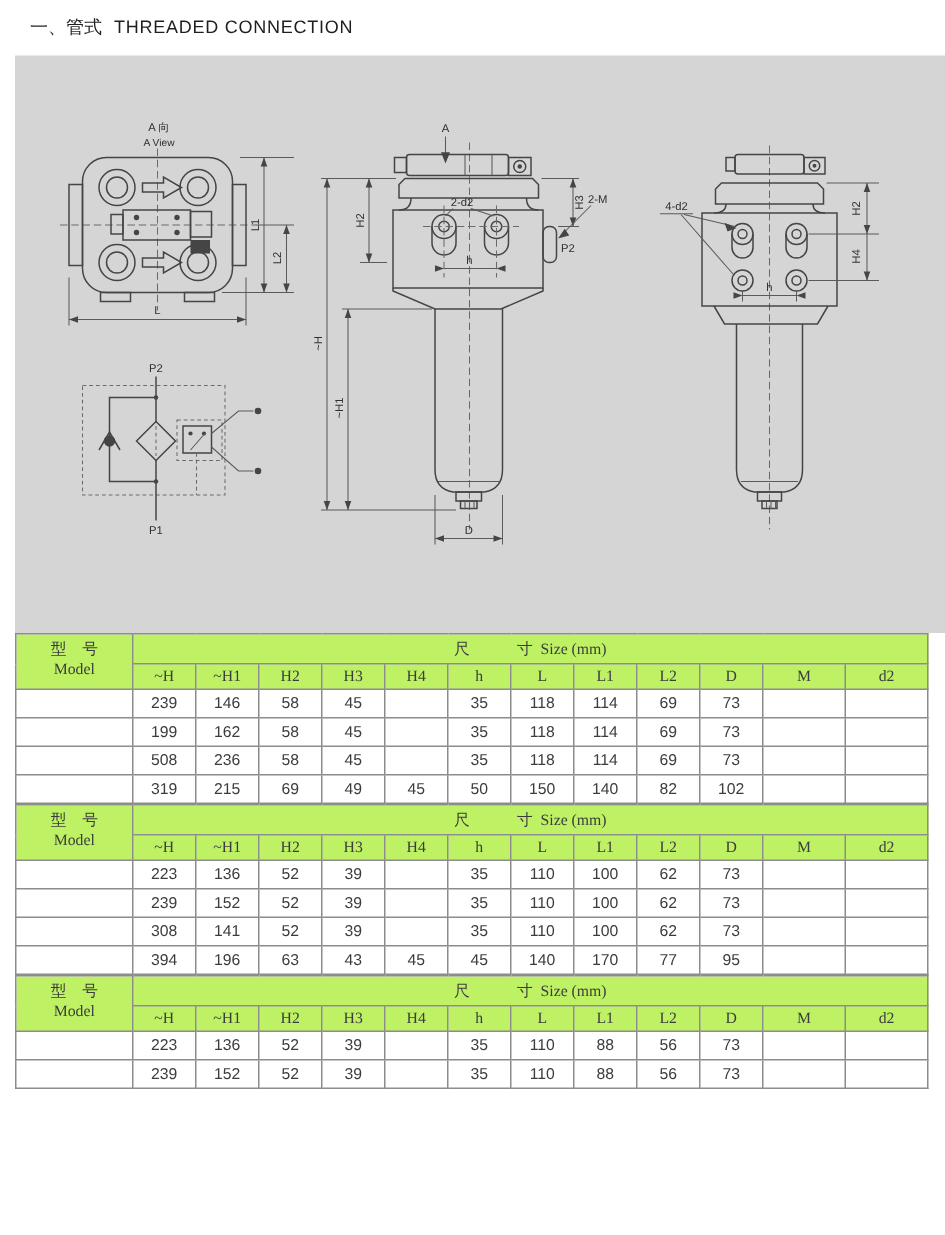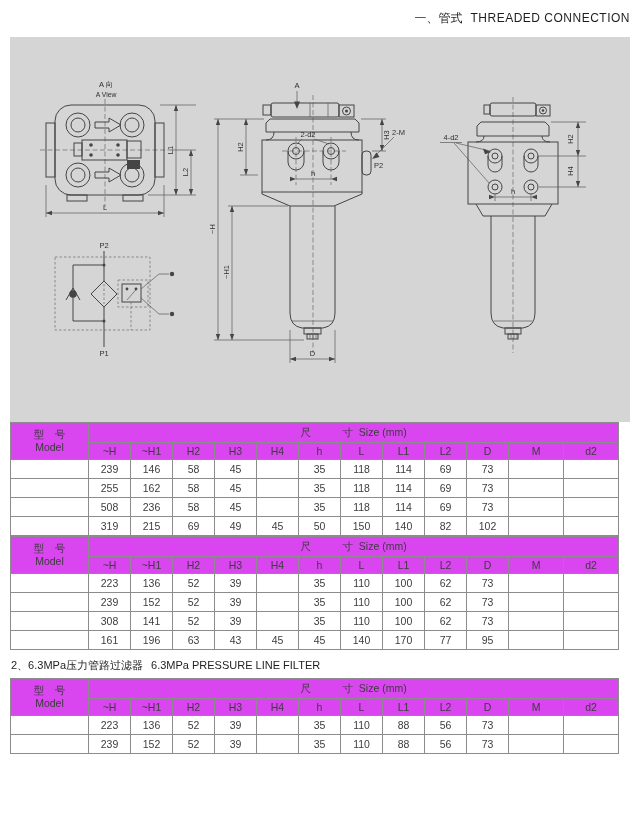--- a/index.html
+++ b/index.html
@@ -1,30 +1,30 @@
 <!DOCTYPE html>
 <html><head>
 <meta charset="utf-8">
 <style>
   * { margin:0; padding:0; box-sizing:border-box; }
   html,body { width:630px; height:823px; background:#fff; overflow:hidden;
     font-family:"Liberation Sans",sans-serif; color:#333; }
   .doc-header { padding:4px 0 0 3px; }
   .h1 { font-size:12.5px; color:#1e1e1e; }
   .h1 .en { margin-left:9px; letter-spacing:.5px; }
-  .h2 { font-size:12px; color:#1e1e1e; margin:6px 0 0 17px;text-align:right; }
+  .h2 { font-size:12px; color:#1e1e1e; margin:6px 0 0 17px; }
   .h2 .en { margin-left:8px; letter-spacing:.5px; }
   .panel { width:624px; height:385px; background:#d5d5d6; margin:10px 0 0 10px; }
   .tbl-section { margin-left:10px; }
   .tbl-title { font-size:11px; color:#1e1e1e; margin:8px 0 5px 1px; }
   .tbl-title .en { margin-left:8px; }
   table { border-collapse:collapse; table-layout:fixed; width:608px;
     font-size:10.5px; color:#3c3c3c; }
   th,td { border:1px solid #8c8c8c; text-align:center; padding:0; font-weight:normal; }
-  thead th { background:#d946ef; }
+  thead th { background:#bef264;font-family:Liberation Serif, serif; }
   thead tr.band th { height:20px; }
   thead tr.cols th { height:17px; }
   tbody td { height:19px; background:#fff; }
   .model-h div { line-height:1.2; font-size:10.5px; }
   .size-h { white-space:pre; }
   svg text { font-family:"Liberation Sans",sans-serif; font-size:7.5px; fill:#2f2f2f; }
   svg text.sm { font-size:6.8px; }
   .ln   { fill:none; stroke:#454545; stroke-width:1; }
   .thin { fill:none; stroke:#5a5a5a; stroke-width:.7; }
   .dim  { fill:none; stroke:#5a5a5a; stroke-width:.7; }
@@ -295,21 +295,21 @@
           <td>35</td>
           <td>118</td>
           <td>114</td>
           <td>69</td>
           <td>73</td>
           <td></td>
           <td></td>
         </tr>
         <tr>
           <td></td>
-          <td>255</td>
+          <td>199</td>
           <td>162</td>
           <td>58</td>
           <td>45</td>
           <td></td>
           <td>35</td>
           <td>118</td>
           <td>114</td>
           <td>69</td>
           <td>73</td>
           <td></td>
@@ -430,41 +430,38 @@
           <td>35</td>
           <td>110</td>
           <td>100</td>
           <td>62</td>
           <td>73</td>
           <td></td>
           <td></td>
         </tr>
         <tr>
           <td></td>
-          <td>161</td>
+          <td>394</td>
           <td>196</td>
           <td>63</td>
           <td>43</td>
           <td>45</td>
           <td>45</td>
           <td>140</td>
           <td>170</td>
           <td>77</td>
           <td>95</td>
           <td></td>
           <td></td>
         </tr>
       </tbody>
   </table>
 </div>
 
 <div class="tbl-section">
-  <div class="tbl-title">
-    <span>2、6.3MPa压力管路过滤器</span><span class="en">6.3MPa PRESSURE LINE FILTER</span>
-  </div>
   <table>
     <colgroup>
       <col style="width:78px">
       <col style="width:42px">
         <col style="width:42px">
         <col style="width:42px">
         <col style="width:42px">
         <col style="width:42px">
       <col style="width:42px">
         <col style="width:42px">

